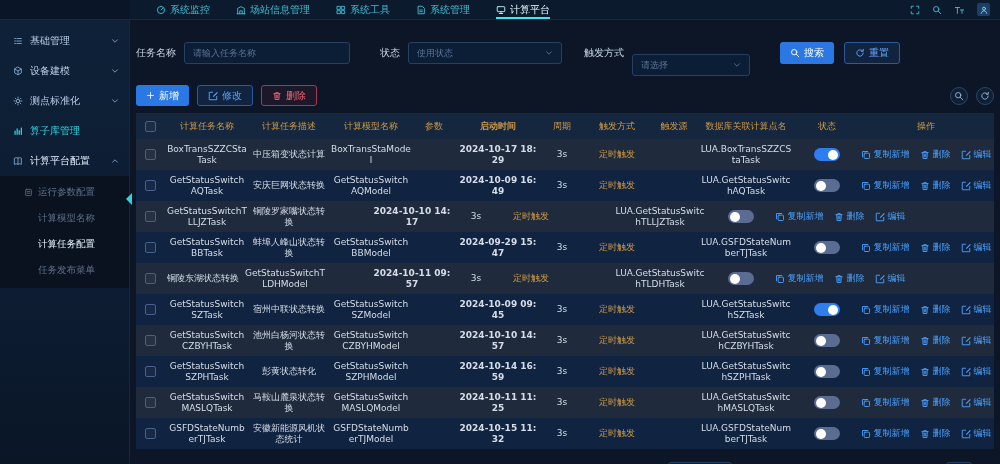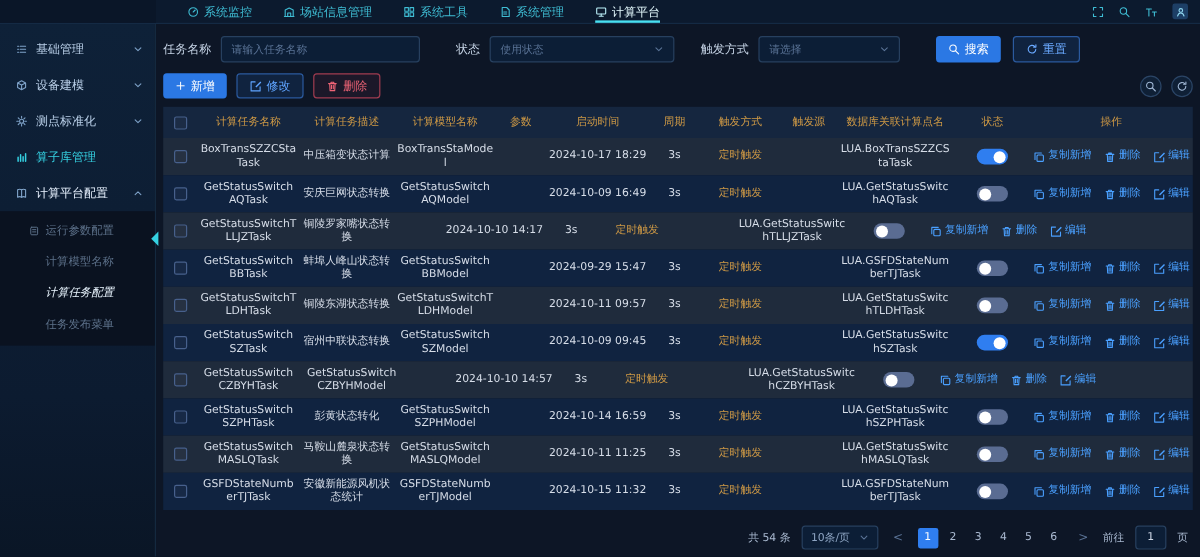--- a/index.html
+++ b/index.html
@@ -23,32 +23,32 @@
   .sidebar { position:absolute; top:20px; left:0; bottom:0; width:130px; background:linear-gradient(180deg,#0e2138 0%,#0c1b30 70%,#0a1626 100%); border-right:1px solid #14293f; z-index:4; }
   #sidebar-menu { padding-top:6px; }
   .side-item { height:30px; display:flex; align-items:center; gap:7px; padding:0 10px 0 13px; font-size:10px; color:#b9cfe8; cursor:pointer; }
   .side-item .sicon { display:inline-flex; color:#7fa3c9; }
   .side-item.teal, .side-item.teal .sicon { color:#35d1e2; }
   .side-item.open { color:#e8f2ff; }
   .sarrow { margin-left:auto; display:inline-flex; color:#7fa3c9; }
   .submenu { background:#0a1220; padding:3px 0 5px 0; }
   .sub-item { height:26px; display:flex; align-items:center; gap:5px; padding-left:38px; font-size:9.5px; color:#5c7089; cursor:pointer; }
   .sub-item .subicon { display:inline-flex; color:#5c7089; margin-left:-14px; }
-  .sub-item.active { color:#eaf6ff;font-style:italic; }
+  .sub-item.active { color:#eaf6ff; }
   .collapse-handle { position:absolute; left:126px; top:193px; width:0; height:0; border-top:6px solid transparent; border-bottom:6px solid transparent; border-right:6px solid #35d1e2; cursor:pointer; z-index:6; }
 
   
   .content { position:absolute; left:130px; top:20px; right:0; bottom:0; padding:0 6px; background:#0d1626; }
 
   .filter-bar { margin-top:10px; display:flex; align-items:center; font-size:10px; color:#c6d4e6; }
   .f-label { margin-right:8px; white-space:nowrap; }
   .fake-input { height:22px; background:#0c1e36; border:1px solid #27405f; border-radius:3px; display:flex; align-items:center; padding:0 8px; font-size:9px; color:#5a7396; }
   .w-input { width:166px; }
   .w-sel1 { width:154px; margin-right:22px; }
-  .w-sel2 { width:118px; margin-right:30px; }
+  .w-sel2 { width:118px; margin-right:30px;margin-top:24px; }
   .fake-select { justify-content:space-between; }
   .sel-arrow { display:inline-flex; color:#5a7396; }
   .gap1 { margin-right:30px; }
   .btn { height:22px; display:inline-flex; align-items:center; gap:4px; padding:0 10px; border-radius:3px; font-size:10px; cursor:pointer; white-space:nowrap; }
   .btn-search { background:#2b78e4; color:#fff; }
   .btn-reset { background:#10233f; border:1px solid #2b5a9e; color:#6aa9ff; margin-left:10px; }
 
   .toolbar { margin-top:9px; display:flex; align-items:center; }
   .btn-add { background:#2b78e4; color:#fff; height:21px; }
   .btn-edit { background:#10233f; border:1px solid #2b5a9e; color:#5fa4ff; height:21px; margin-left:8px; }
@@ -58,21 +58,21 @@
 
   
   .table { margin-top:7px; font-size:9px; }
   .tr { display:flex; width:858px; }
   .td { display:flex; align-items:center; justify-content:center; text-align:center; line-height:11px; word-break:break-all; padding:1px 3px; }
   .thead .tr { background:#15263f; height:26px; color:#d09a45; }
   .tbody .tr { height:31px; color:#d6dde8; }
   .tbody .tr:nth-child(odd) { background:#1f2b3c; }
   .tbody .tr:nth-child(even) { background:#102340; }
   .c-cb{width:28px;} .c-name{width:86px;} .c-desc{width:78px;} .c-model{width:86px;}
-  .c-param{width:40px;} .c-time{width:88px;} .c-period{width:40px;} .c-trig{width:70px;}
+  .c-param{width:40px;} .c-time{width:88px;font-weight:bold;} .c-period{width:40px;} .c-trig{width:70px;}
   .c-src{width:44px;} .c-db{width:100px;} .c-status{width:62px;} .c-ops{width:136px;}
   .amber { color:#d09a45; }
   .cb { width:11px; height:11px; border:1px solid #47608c; border-radius:2px; background:rgba(255,255,255,0.03); cursor:pointer; }
   .tg { width:26px; height:13px; border-radius:7px; background:#5a6c92; position:relative; cursor:pointer; flex:0 0 auto; }
   .tg .knob { position:absolute; top:1.5px; left:2px; width:10px; height:10px; border-radius:50%; background:#fff; }
   .tg.on { background:#2f7ef0; }
   .tg.on .knob { left:auto; right:2px; }
   .op { color:#4aa0ff; display:inline-flex; align-items:flex-end; gap:3px; margin:0 5px; cursor:pointer; white-space:nowrap; }
   .oicon { display:inline-flex; }
 
@@ -516,21 +516,20 @@
                     <path d="M10.5 6.5V10.5h-9v-9H5.5" fill="none" stroke="currentColor" stroke-width="1.1" stroke-linecap="round" stroke-linejoin="round"></path>
                     <path d="M10.8 1.2L5.8 6.2l1 1 5-5z" fill="currentColor"></path>
                   </svg>
                 </span>编辑</span>
             </div>
           </div>
           <div class="tr">
             <div class="td c-cb">
               <span class="cb"></span>
             </div>
-            <div class="td c-name">GetStatusSwitchTLDHTask</div>
             <div class="td c-desc">铜陵东湖状态转换</div>
             <div class="td c-model">GetStatusSwitchTLDHModel</div>
             <div class="td c-param"></div>
             <div class="td c-time">2024-10-11 09:57</div>
             <div class="td c-period">3s</div>
             <div class="td c-trig amber">定时触发</div>
             <div class="td c-src"></div>
             <div class="td c-db">LUA.GetStatusSwitchTLDHTask</div>
             <div class="td c-status">
               <span class="tg ">
@@ -593,20 +592,21 @@
                     <path d="M10.8 1.2L5.8 6.2l1 1 5-5z" fill="currentColor"></path>
                   </svg>
                 </span>编辑</span>
             </div>
           </div>
           <div class="tr">
             <div class="td c-cb">
               <span class="cb"></span>
             </div>
             <div class="td c-name">GetStatusSwitchCZBYHTask</div>
+            <div class="td c-desc">池州白杨河状态转换</div>
             <div class="td c-model">GetStatusSwitchCZBYHModel</div>
             <div class="td c-param"></div>
             <div class="td c-time">2024-10-10 14:57</div>
             <div class="td c-period">3s</div>
             <div class="td c-trig amber">定时触发</div>
             <div class="td c-src"></div>
             <div class="td c-db">LUA.GetStatusSwitchCZBYHTask</div>
             <div class="td c-status">
               <span class="tg ">
                 <span class="knob"></span>

